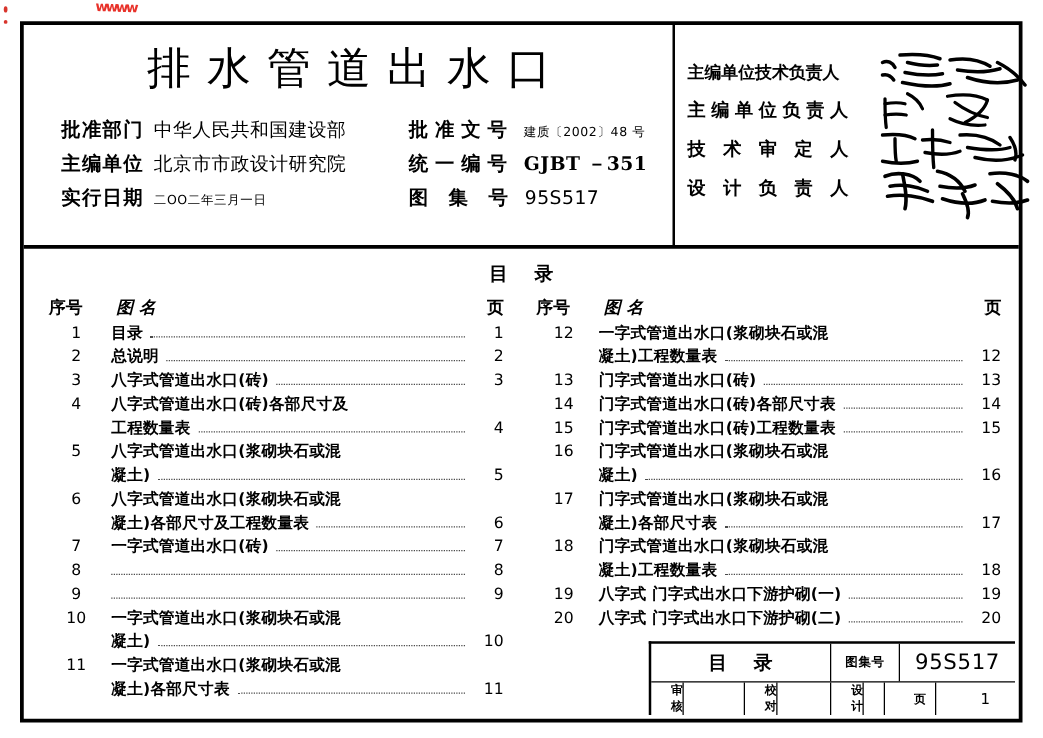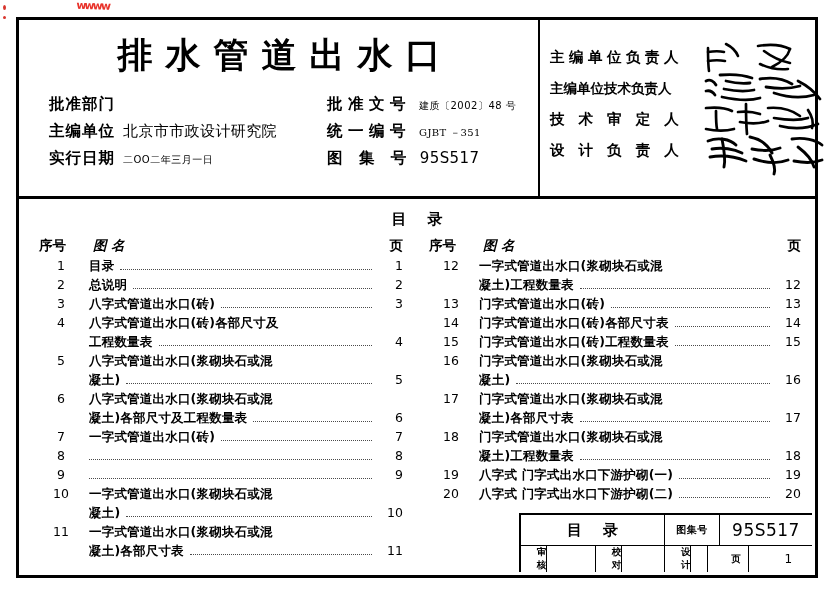--- a/index.html
+++ b/index.html
@@ -66,21 +66,21 @@
     box-sizing: border-box;
   }
   .header-right {
     flex: 1;
     position: relative;
   }
 
   .doc-title {
     text-align: center;
     font-size: 35px;
-    font-weight: bold;
+    font-weight: normal;
     letter-spacing: 13px;
     padding: 16px 0 0 14px;
     font-family: "DejaVu Sans", "Liberation Sans", sans-serif;
     line-height: 1.12;
   }
 
   .meta-grid {
     position: absolute;
     left: 0;
     top: 74px;
@@ -104,21 +104,21 @@
     letter-spacing: 1px;
   }
   .meta-label.sp { letter-spacing: 5.5px; }
   .meta-value {
     font-size: 15px;
     margin-left: 8px;
     white-space: nowrap;
     letter-spacing: 0.4px;
   }
   .meta-value.thin { font-size: 10px; letter-spacing: 0.5px; }
-  .meta-value.code { font-family: "DejaVu Serif", "Liberation Serif", serif; font-weight: normal; font-size: 10px; }
+  .meta-value.code { font-family: "DejaVu Serif", "Liberation Serif", serif; font-weight: bold; font-size: 15px; }
 
   
   .sig-list {
     padding: 22px 0 0 10px;
   }
   .sig-row {
     display: flex;
     align-items: center;
     height: 31px;
   }
@@ -288,20 +288,21 @@
   <div class="header-band">
 
     <div class="header-left">
       <div class="doc-title">排水管道出水口</div>
 
       <div class="meta-grid">
 
         <div class="meta-row">
           <div class="meta-cell col-a">
             <span class="meta-label">批准部门</span>
+            <span class="meta-value">中华人民共和国建设部</span>
           </div>
           <div class="meta-cell col-b">
             <span class="meta-label sp">批准文号</span>
             <span class="meta-value thin">建质〔2002〕48 号</span>
           </div>
         </div>
 
         <div class="meta-row">
           <div class="meta-cell col-a">
             <span class="meta-label">主编单位</span>
@@ -322,54 +323,54 @@
             <span class="meta-label sp">图 集 号</span>
             <span class="meta-value">95S517</span>
           </div>
         </div>
 
       </div>
     </div>
 
     <div class="header-right">
       <div class="sig-list">
-
-        <div class="sig-row">
-          <span class="sig-label wide">主编单位负责人</span>
-          <span class="sig-mark">
-            <svg width="120" height="40" viewBox="0 0 120 40" aria-hidden="true">
-              <g fill="none" stroke="#000" stroke-width="2.6" stroke-linecap="round">
-                <path d="M6 10 C6 18 6 26 7 33"></path>
-                <path d="M6 14 C12 13 18 13 22 14"></path>
-                <path d="M6 23 C12 22 18 22 23 23"></path>
-                <path d="M24 6 C30 9 34 13 36 18"></path>
-                <path d="M56 8 C68 6 80 7 88 11"></path>
-                <path d="M62 13 C70 19 78 23 88 25"></path>
-                <path d="M88 11 C86 18 80 24 70 29"></path>
-                <path d="M58 26 C66 30 76 32 86 31"></path>
-              </g>
-            </svg>
-          </span>
-        </div>
 
         <div class="sig-row">
           <span class="sig-label narrow">主编单位技术负责人</span>
           <span class="sig-mark">
             <svg width="130" height="40" viewBox="0 0 130 40" aria-hidden="true">
               <g fill="none" stroke="#000" stroke-width="2.8" stroke-linecap="round">
                 <path d="M4 12 C8 10 12 12 14 16"></path>
                 <path d="M4 22 C8 21 11 23 13 26"></path>
                 <path d="M18 6 C30 5 42 6 50 9"></path>
                 <path d="M24 12 C32 14 40 15 48 14"></path>
                 <path d="M22 20 C32 22 42 23 52 21"></path>
                 <path d="M20 28 C34 31 48 32 58 29"></path>
                 <path d="M58 10 C70 8 82 10 90 15"></path>
                 <path d="M64 18 C76 20 88 20 98 17"></path>
                 <path d="M72 24 C84 28 98 30 112 26"></path>
                 <path d="M96 12 C104 16 112 22 118 30"></path>
+              </g>
+            </svg>
+          </span>
+        </div>
+
+        <div class="sig-row">
+          <span class="sig-label wide">主编单位负责人</span>
+          <span class="sig-mark">
+            <svg width="120" height="40" viewBox="0 0 120 40" aria-hidden="true">
+              <g fill="none" stroke="#000" stroke-width="2.6" stroke-linecap="round">
+                <path d="M6 10 C6 18 6 26 7 33"></path>
+                <path d="M6 14 C12 13 18 13 22 14"></path>
+                <path d="M6 23 C12 22 18 22 23 23"></path>
+                <path d="M24 6 C30 9 34 13 36 18"></path>
+                <path d="M56 8 C68 6 80 7 88 11"></path>
+                <path d="M62 13 C70 19 78 23 88 25"></path>
+                <path d="M88 11 C86 18 80 24 70 29"></path>
+                <path d="M58 26 C66 30 76 32 86 31"></path>
               </g>
             </svg>
           </span>
         </div>
 
         <div class="sig-row">
           <span class="sig-label wide">技 术 审 定 人</span>
           <span class="sig-mark">
             <svg width="130" height="42" viewBox="0 0 130 42" aria-hidden="true">
               <g fill="none" stroke="#000" stroke-width="2.7" stroke-linecap="round">

